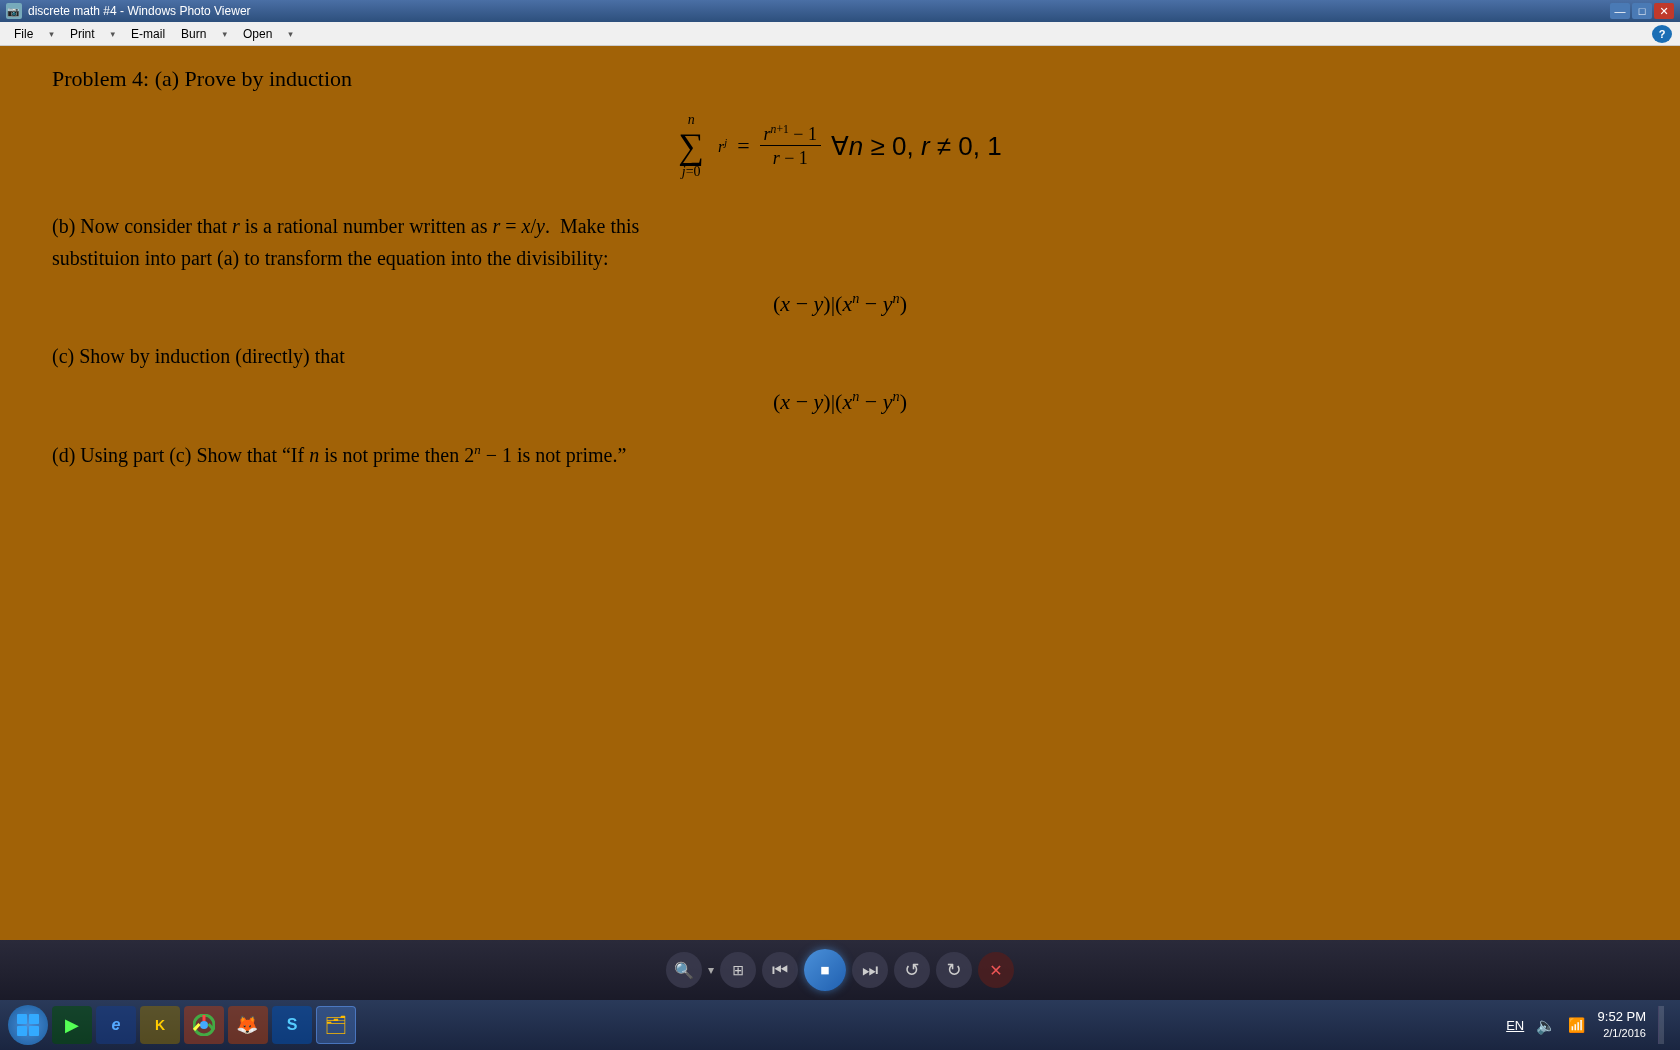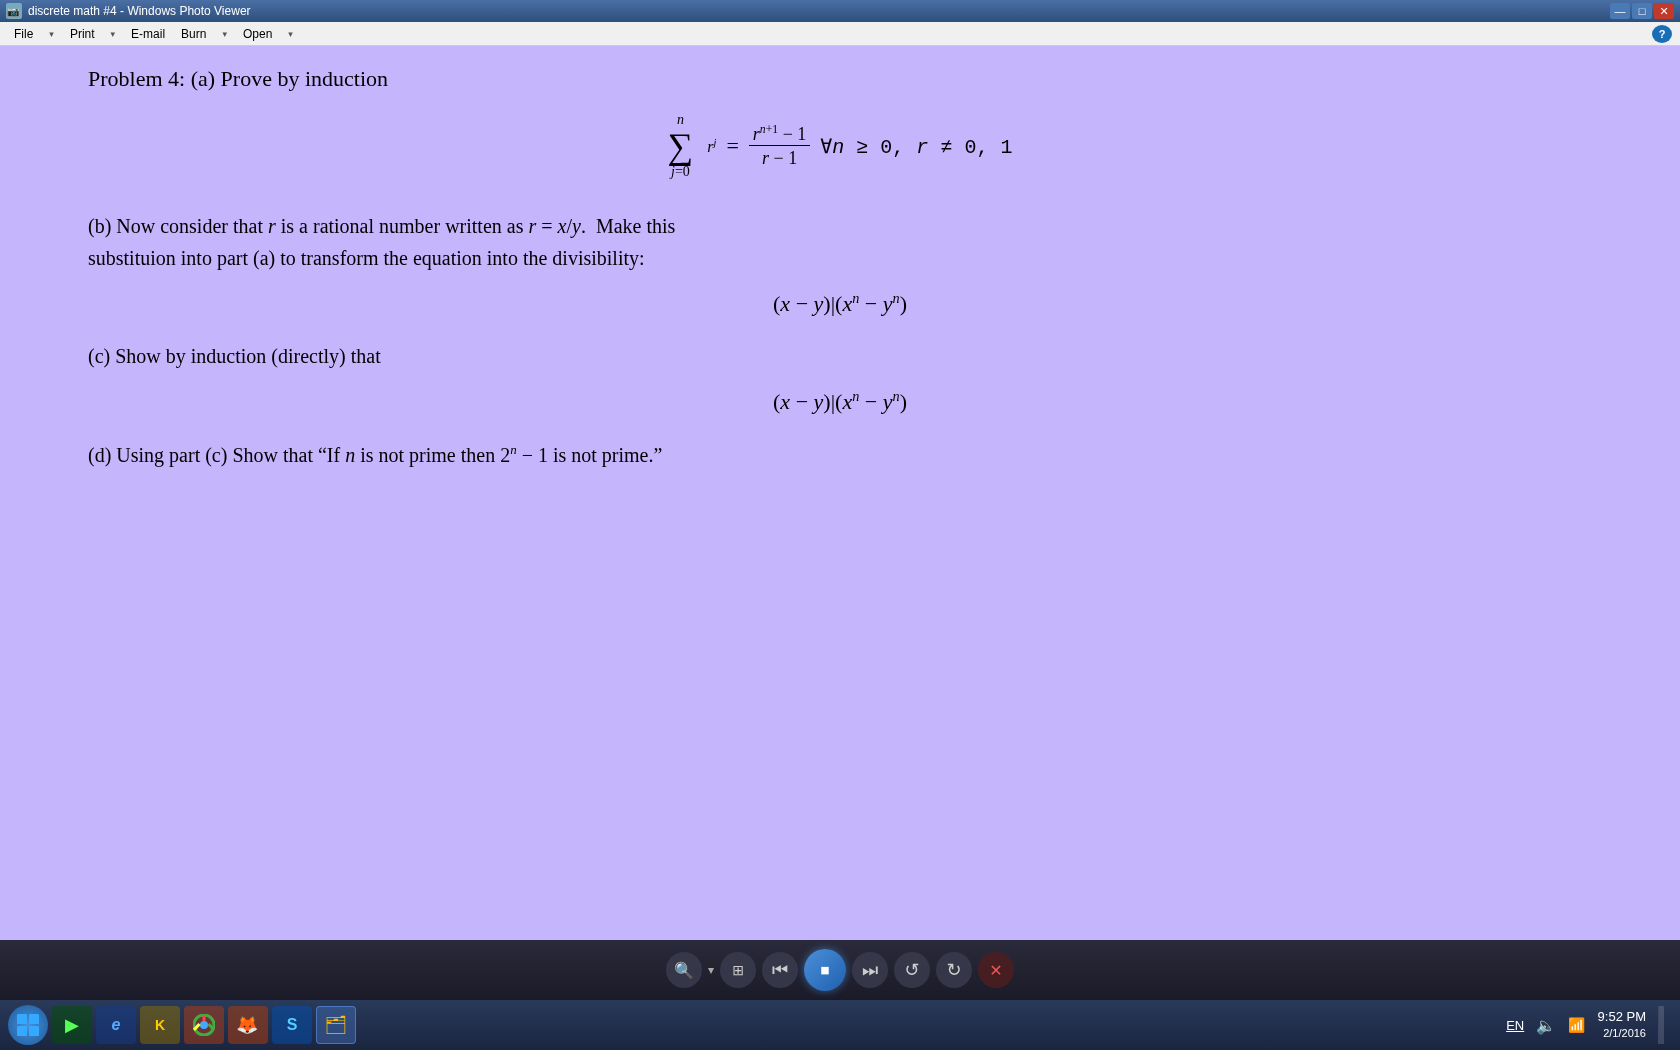--- a/index.html
+++ b/index.html
@@ -61,25 +61,25 @@
     .menu-help {
       margin-left: auto;
       width: 20px; height: 18px;
       background: #1a6eb5; color: white;
       border-radius: 50%; display: flex; align-items: center; justify-content: center;
       font-size: 11px; font-weight: bold; cursor: pointer;
     }
 
     
     .content-area {
-      background: #c4b5fd;
+      background: #a16207;
       width: 100%;
       height: calc(1050px - 22px - 24px - 60px - 50px);
       overflow: hidden;
-      padding: 20px 88px;
+      padding: 20px 52px;
     }
 
     .problem-title {
       font-family: 'Times New Roman', Times, serif;
       font-size: 22px;
       margin-bottom: 20px;
       text-align: left;
     }
 
     .math-formula {
@@ -258,21 +258,21 @@
       <span class="sigma-upper"><i>n</i></span>
       <span class="sigma-sym">∑</span>
       <span class="sigma-lower"><i>j</i>=0</span>
     </div>
     <span style="font-family:'Times New Roman',serif; font-size:16px;"><i>r<sup>j</sup></i></span>
     <span style="font-size:22px; font-family:'Times New Roman',serif;">=</span>
     <div class="fraction">
       <div class="frac-num"><i>r</i><sup><i>n</i>+1</sup> − 1</div>
       <div class="frac-den"><i>r</i> − 1</div>
     </div>
-    <span style="font-size:20px; font-family:Liberation Mono, monospace;">∀<i>n</i> ≥ 0, <i>r</i> ≠ 0, 1</span>
+    <span style="font-size:26px; font-family:Liberation Sans, sans-serif;">∀<i>n</i> ≥ 0, <i>r</i> ≠ 0, 1</span>
   </div>
 
   <div class="part-section">
     <p class="part-text">
       <span>(b) Now consider that <i>r</i> is a rational number written as <i>r</i> = <i>x</i>/<i>y</i>.&nbsp; Make this</span><br>
       <span>substituion into part (a) to transform the equation into the divisibility:</span>
     </p>
     <div class="part-formula">
       (<i>x</i> − <i>y</i>)|(<i>x</i><sup><i>n</i></sup> − <i>y</i><sup><i>n</i></sup>)
     </div>

